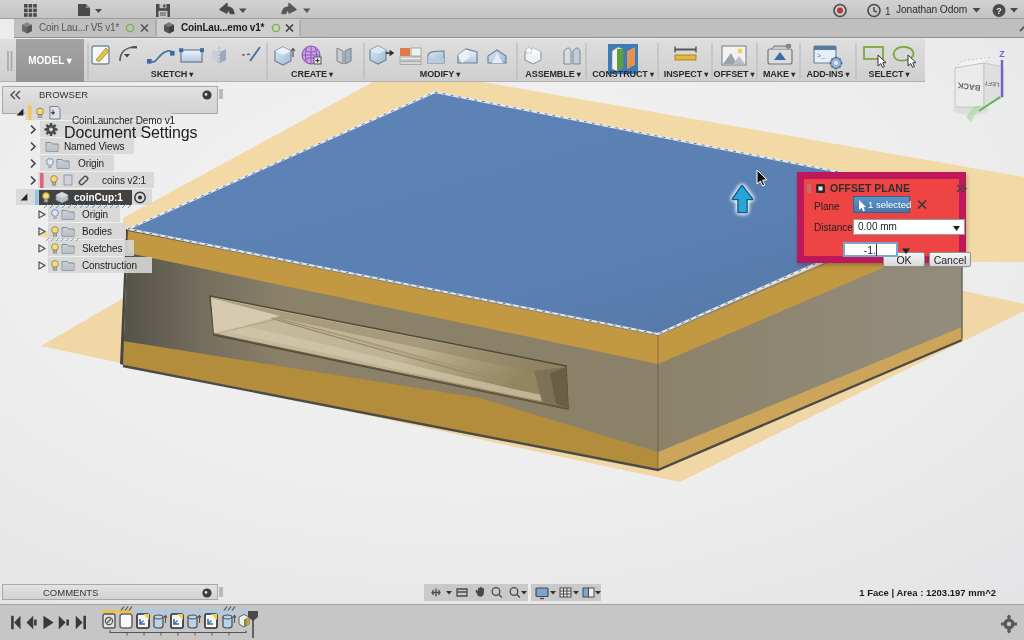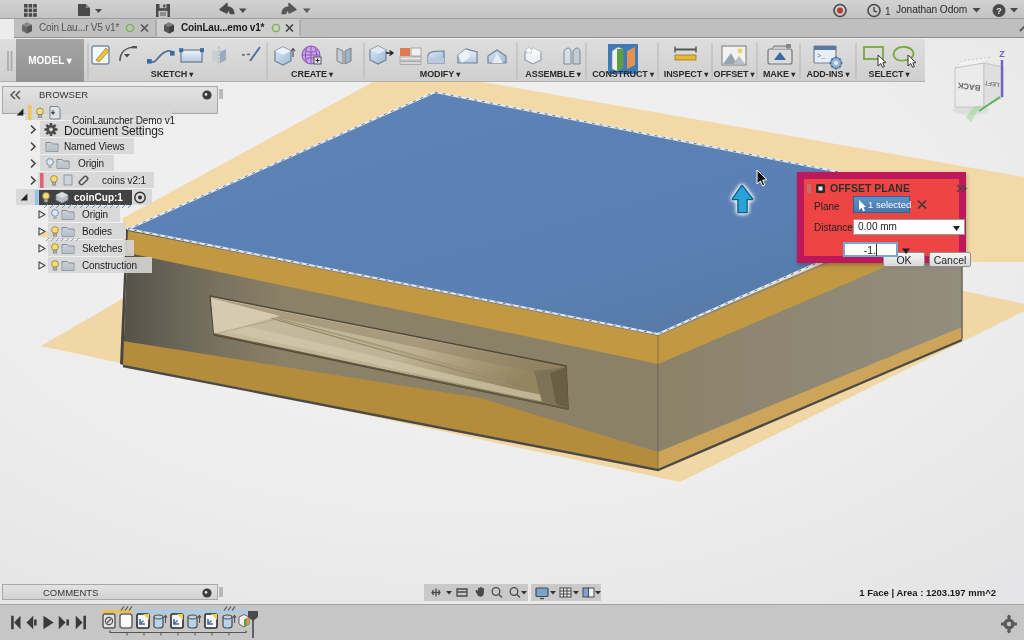--- a/index.html
+++ b/index.html
@@ -453,21 +453,21 @@
           <path d="M 44,155 L 47,152 M 49,155 L 52,152 M 54,155 L 57,152 M 59,155 L 62,152 M 64,155 L 67,152 M 69,155 L 72,152 M 74,155 L 77,152"></path>
         </g>
       <use href="#arrowe" x="40" y="162.5"></use>
       <use href="#bulb" x="53" y="162.5"></use>
       <use href="#folder" x="66" y="162.5"></use>
       <use href="#arrowe" x="40" y="179.5"></use>
       <use href="#bulb" x="53" y="179.5"></use>
       <use href="#folder" x="66" y="179.5"></use>
     </svg>
     <span style="position:absolute;left:70px;top:21px;font-size:10px;letter-spacing:-0.1px;color:#1d1d1d;margin-top:8px;">CoinLauncher Demo v1</span>
-    <span style="position:absolute;left:62px;top:38px;font-size:12px;letter-spacing:-0.1px;color:#1d1d1d;">Document Settings</span>
+    <span style="position:absolute;left:62px;top:38px;font-size:16px;letter-spacing:-0.1px;color:#1d1d1d;">Document Settings</span>
     <span style="position:absolute;left:62px;top:55px;font-size:10px;letter-spacing:-0.1px;color:#1d1d1d;">Named Views</span>
     <span style="position:absolute;left:76px;top:72px;font-size:10px;letter-spacing:-0.1px;color:#1d1d1d;">Origin</span>
     <span style="position:absolute;left:100px;top:89px;font-size:10px;letter-spacing:-0.1px;color:#1d1d1d;">coins v2:1</span>
     <span style="position:absolute;left:72px;top:106px;font-size:10px;color:#fff;font-weight:bold;">coinCup:1</span>
     <span style="position:absolute;left:80px;top:123px;font-size:10px;letter-spacing:-0.1px;color:#1d1d1d;">Origin</span>
     <span style="position:absolute;left:80px;top:140px;font-size:10px;letter-spacing:-0.1px;color:#1d1d1d;">Bodies</span>
     <span style="position:absolute;left:80px;top:157px;font-size:10px;letter-spacing:-0.1px;color:#1d1d1d;">Sketches</span>
     <span style="position:absolute;left:80px;top:174px;font-size:10px;letter-spacing:-0.1px;color:#1d1d1d;">Construction</span>
   </div>
   <div id="comments">

